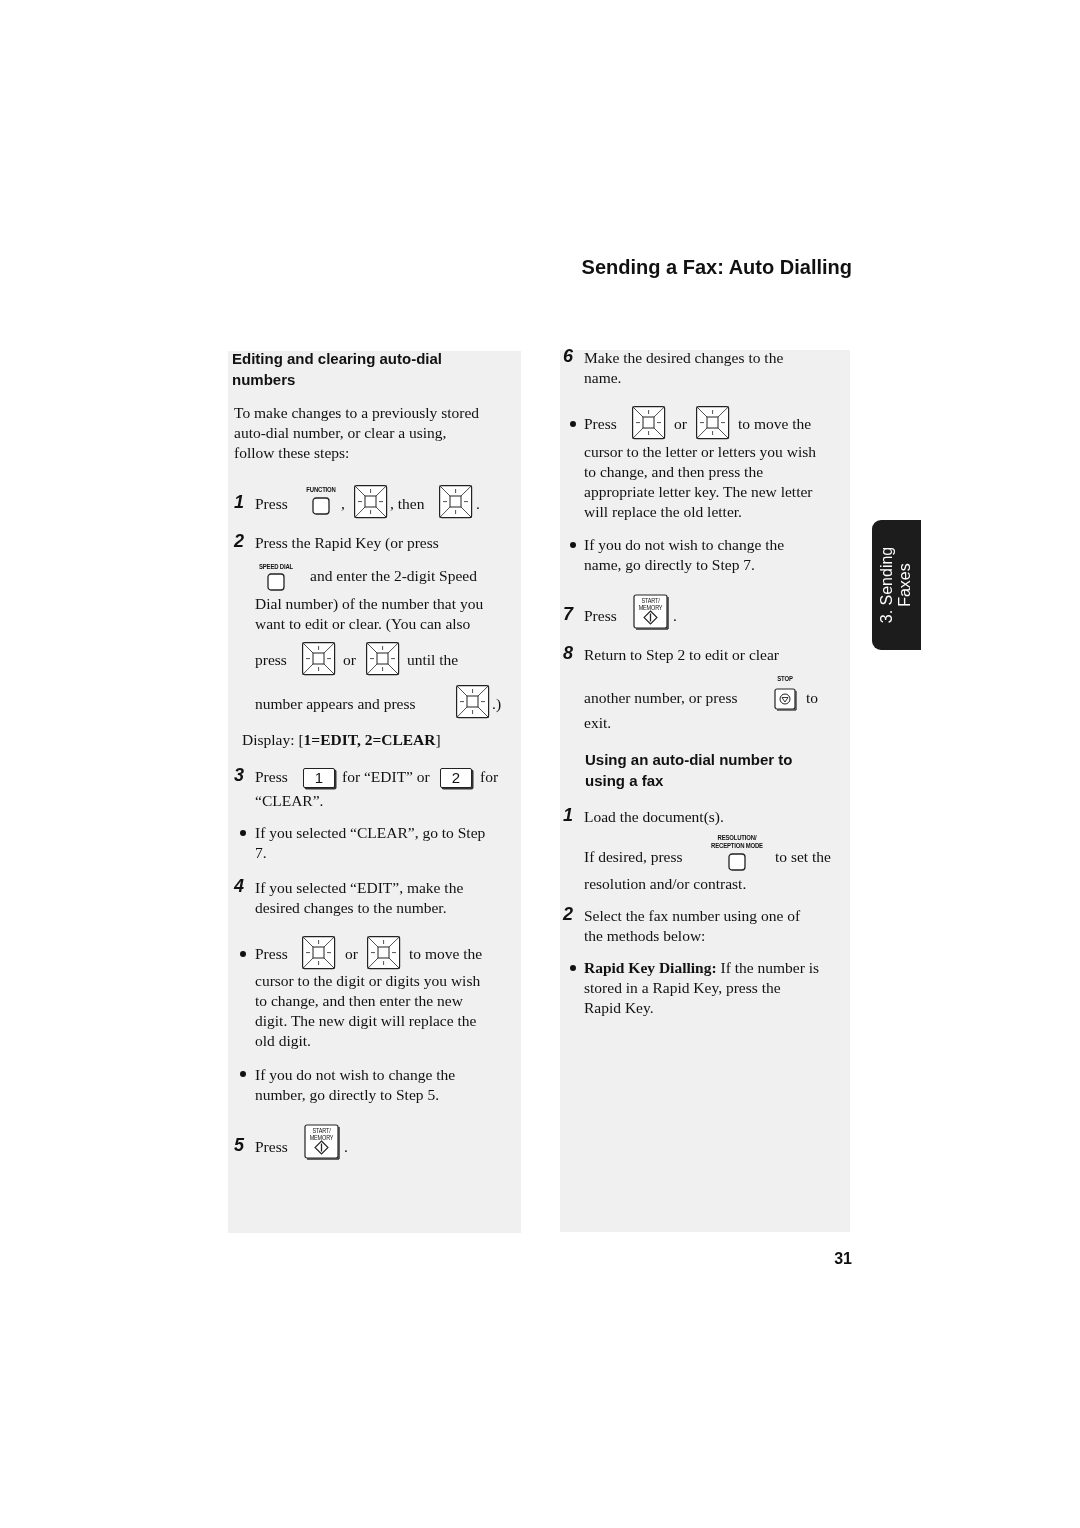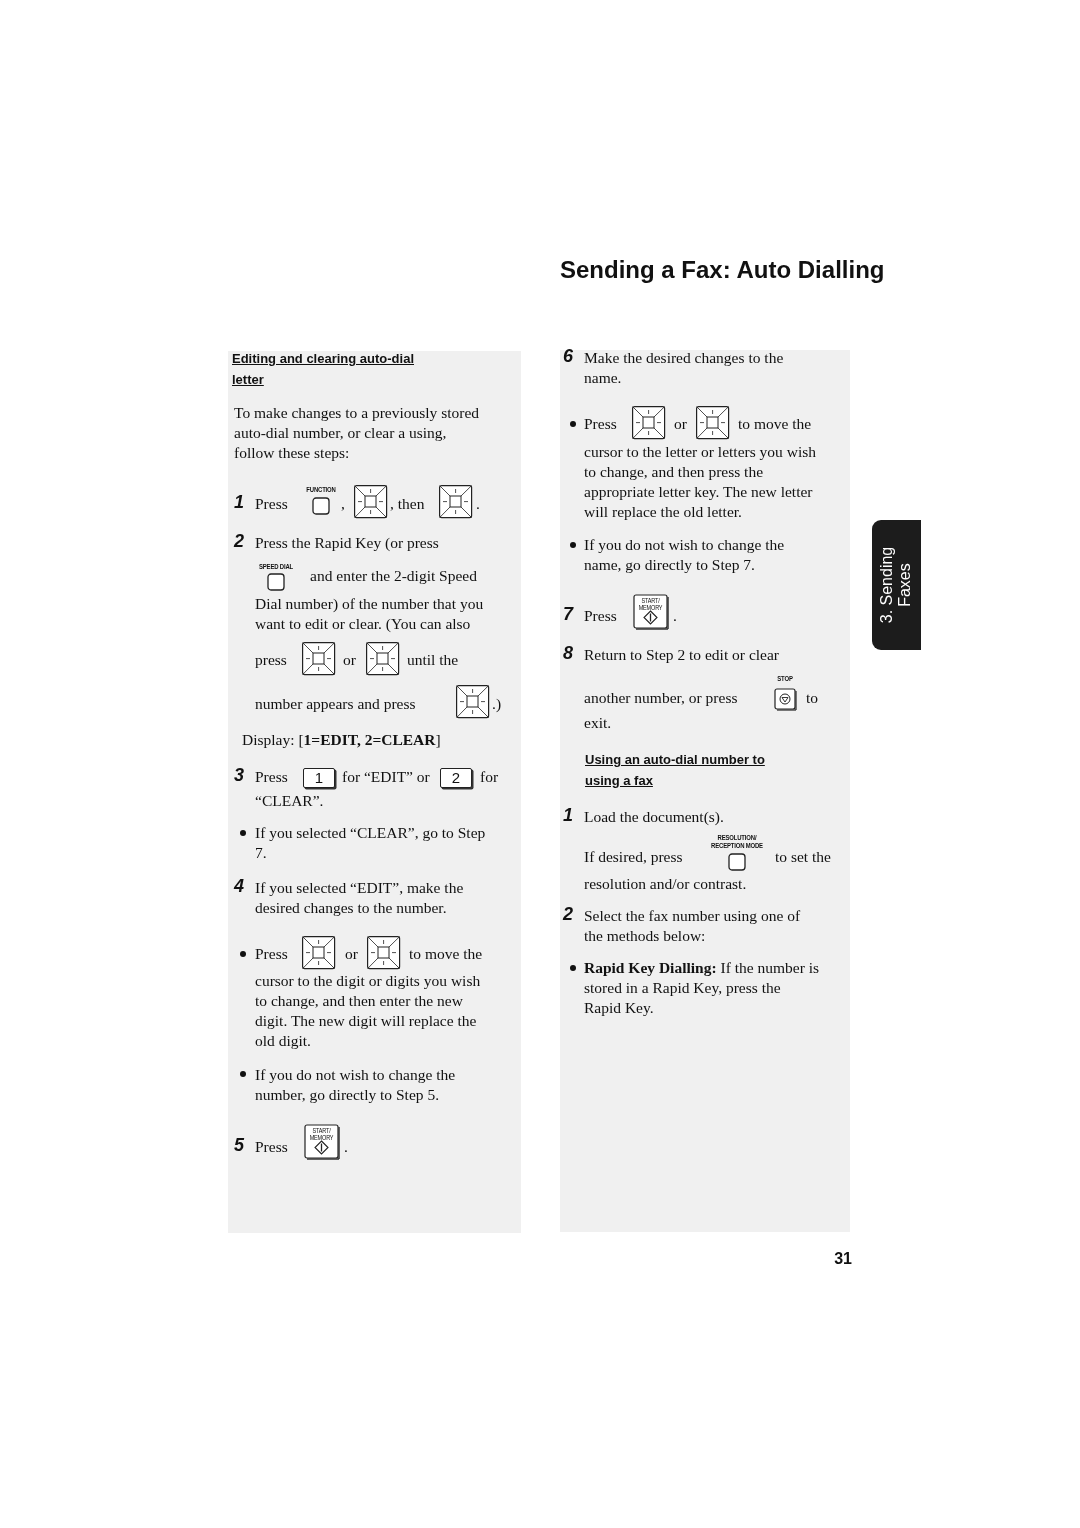--- a/index.html
+++ b/index.html
@@ -1,24 +1,24 @@
 <!DOCTYPE html>
 <html><head>
 <meta charset="utf-8">
 <style>
   html, body { margin:0; padding:0; background:#ffffff; }
   body { width:1080px; height:1528px; position:relative; overflow:hidden;
          font-family:"Liberation Sans", sans-serif; color:#111; }
   .abs { position:absolute; }
   .page-title { left:560px; top:256px; width:292px; text-align:right;
-                font-size:24px; font-weight:bold; white-space:nowrap; }
+                font-size:20px; font-weight:bold; white-space:nowrap; }
   .panel { position:absolute; background:#f0f0f0; }
   .panel-left { left:228px; top:351px; width:293px; height:882px; }
   .panel-right { left:560px; top:350px; width:290px; height:882px; }
-  .h2 { position:absolute; font-size:13px; font-weight:bold; line-height:21px;text-decoration:underline; }
+  .h2 { position:absolute; font-size:15px; font-weight:bold; line-height:21px; }
   .t { position:absolute; font-size:15.5px; line-height:20px; white-space:nowrap;font-family:Liberation Serif, serif; }
   .num { position:absolute; font-size:18px; font-weight:bold; font-style:italic; }
   .bullet { position:absolute; width:6px; height:6px; border-radius:50%; background:#111; }
   .b { font-weight:bold; }
   
   .key { position:absolute; display:inline-block; }
   .key svg { display:block; }
   .keylabel { position:absolute; font-size:7px; font-weight:bold; letter-spacing:-0.2px;
               white-space:nowrap; text-align:center; transform:scaleX(0.85); transform-origin:center; }
   .numkey { position:absolute; width:30px; height:18px; border:1.3px solid #222; border-radius:2px;
@@ -50,21 +50,21 @@
     </g>
   </defs>
 </svg>
 
 <div class="abs page-title">Sending a Fax: Auto Dialling</div>
 
 <div class="panel panel-left"></div>
 
 <div class="h2" style="left:232px;top:348px;">
   <div>Editing and clearing auto-dial</div>
-  <div>letter</div>
+  <div>numbers</div>
 </div>
 
 <div class="t" style="left:234px;top:403px;">
   <div>To make changes to a previously stored</div>
   <div>auto-dial number, or clear a using,</div>
   <div>follow these steps:</div>
 </div>
 
 <div class="num" style="left:234px;top:492px;">1</div>
 <div class="t" style="left:255px;top:494px;">Press</div>

